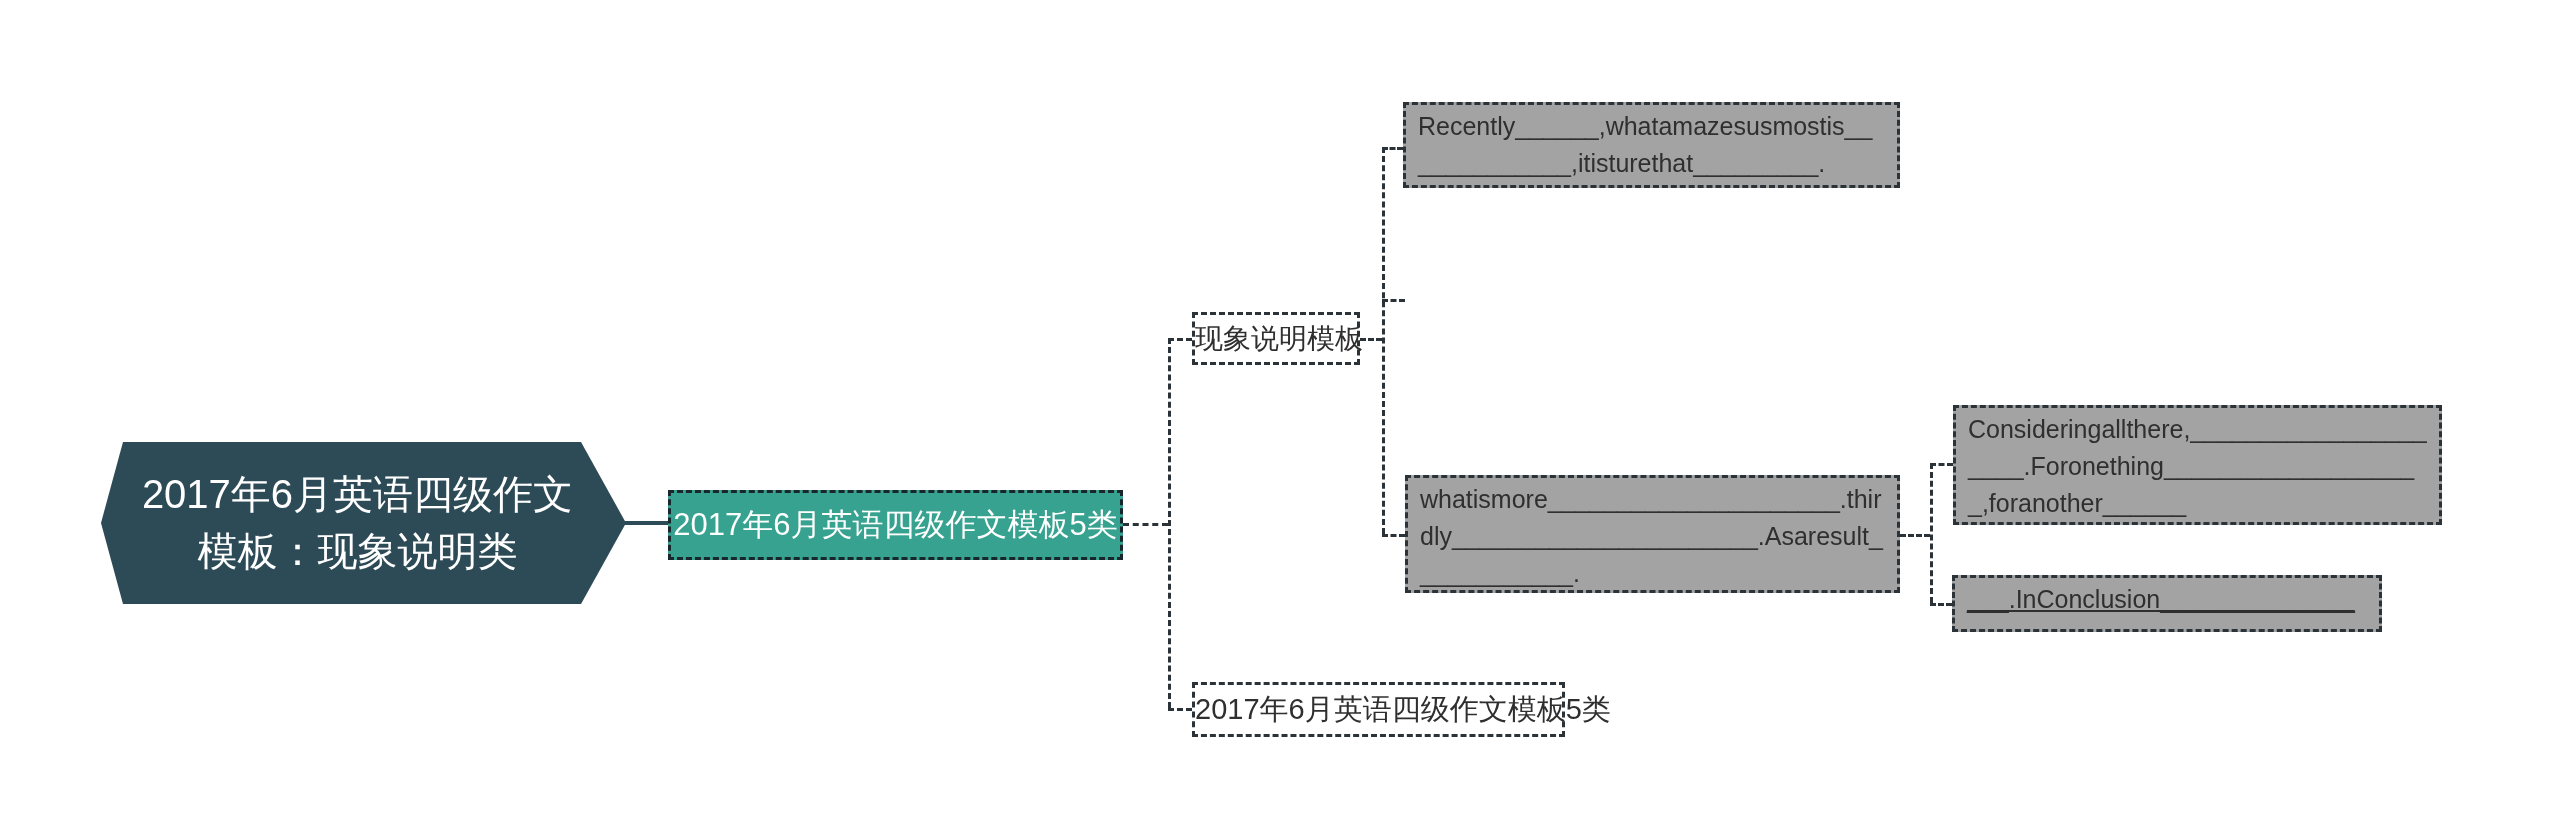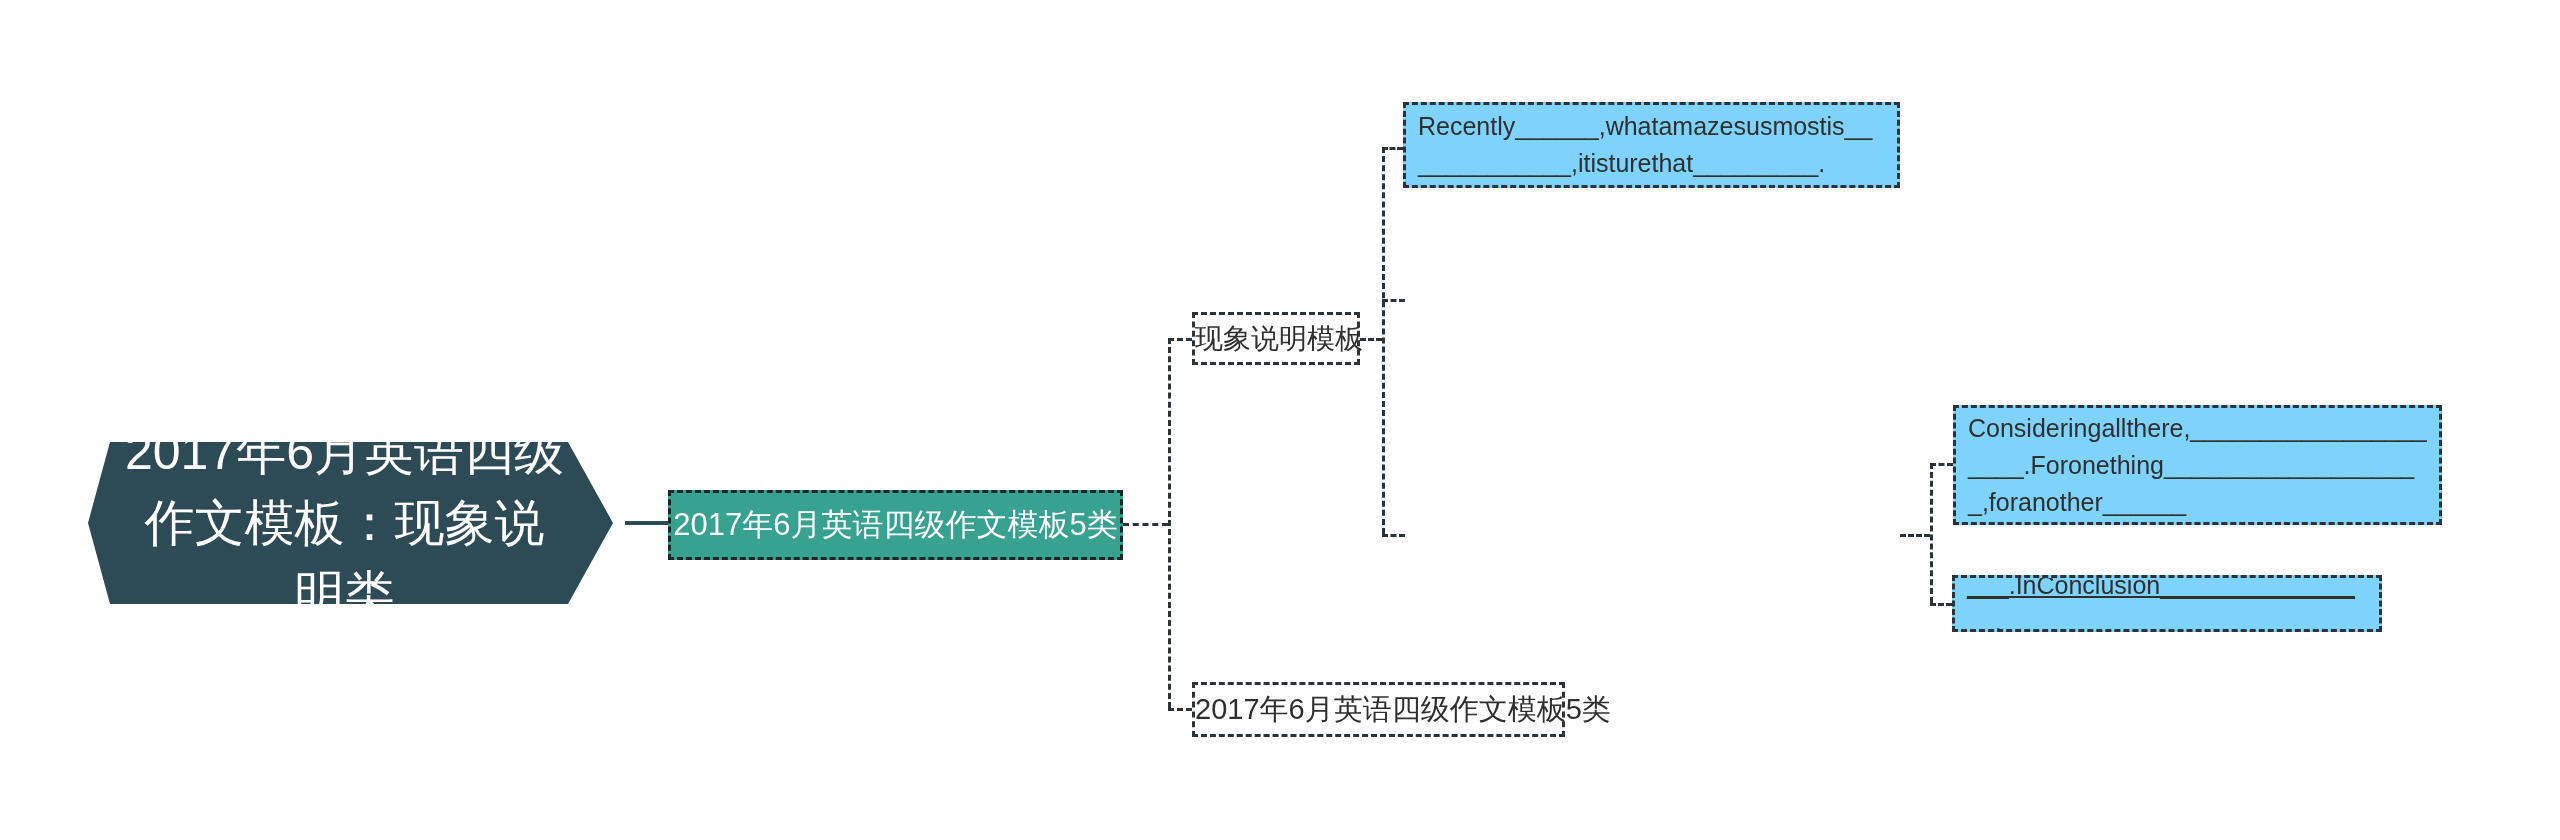--- a/index.html
+++ b/index.html
@@ -9,24 +9,24 @@
     --box-text:#2f2f2f;
     --white:#ffffff;
   }
   *{margin:0;padding:0;box-sizing:border-box;}
   html,body{width:2560px;height:840px;background:#ffffff;overflow:hidden;
     font-family:"Liberation Sans","DejaVu Sans",sans-serif;}
   .canvas{position:relative;width:2560px;height:840px;background:#ffffff;}
 
   
   .root-node{
-    position:absolute;left:88px;top:442px;width:525px;height:162px;
+    position:absolute;left:101px;top:442px;width:525px;height:162px;
     background:var(--root-fill);color:var(--white);
     display:flex;align-items:center;justify-content:center;text-align:center;
-    font-size:50px;line-height:1.42;
+    font-size:40px;line-height:1.42;
     clip-path:polygon(0 50%,22px 0,calc(100% - 45px) 0,100% 50%,calc(100% - 45px) 100%,22px 100%);
     padding:0 48px 0 36px;
   }
 
   
   .main-node{
     position:absolute;left:668px;top:490px;width:455px;height:70px;
     background:var(--teal-fill);border:3px dashed #17272c;color:var(--white);
     display:flex;align-items:center;justify-content:center;text-align:center;
     font-size:31px;white-space:nowrap;
@@ -37,23 +37,23 @@
     position:absolute;border:3px dashed var(--line);color:var(--box-text);
     display:flex;align-items:center;justify-content:flex-start;text-align:center;
     background:#ffffff;white-space:nowrap;
   }
   .phenomenon-box{left:1192px;top:312px;width:168px;height:53px;font-size:28px;}
   .bottom-box{left:1192px;top:682px;width:373px;height:55px;font-size:29px;}
 
   
   .sentence-box{
     position:absolute;border:3px dashed var(--line);color:var(--box-text);
-    background:#7dd3fc;font-size:25px;line-height:37px;
+    background:#a3a3a3;font-size:25px;line-height:37px;
     padding:3px 12px;word-break:break-all;overflow:hidden;
-    display:flex;align-items:center;
+    display:flex;
   }
   .recently-box{left:1403px;top:102px;width:497px;height:86px;}
   .reasons-box{left:1405px;top:240px;width:497px;height:118px;}
   .whatismore-box{left:1405px;top:475px;width:495px;height:118px;}
   .considering-box{left:1953px;top:405px;width:489px;height:120px;}
   .conclusion-box{left:1952px;top:575px;width:430px;height:57px;text-decoration:underline;}
 
   
   .h-line{position:absolute;height:0;border-top:3px dashed var(--line);}
   .v-line{position:absolute;width:0;border-left:3px dashed var(--line);}
@@ -106,20 +106,23 @@
   <div class="v-line trunk2"></div>
   <div class="h-line stub-trunk2-recently"></div>
   <div class="h-line stub-trunk2-reasons"></div>
   <div class="h-line stub-trunk2-whatismore"></div>
 
   <div class="sentence-box recently-box">
     <span>Recently______,whatamazesusmostis_____________,itisturethat_________.</span>
   </div>
 
 
+  <div class="sentence-box whatismore-box">
+    <span>whatismore_____________________.thirdly______________________.Asaresult____________.</span>
+  </div>
 
   <div class="h-line stub-whatismore-trunk3"></div>
   <div class="v-line trunk3"></div>
   <div class="h-line stub-trunk3-considering"></div>
   <div class="h-line stub-trunk3-conclusion"></div>
 
   <div class="sentence-box considering-box">
     <span>Consideringallthere,_____________________.Foronething___________________,foranother______</span>
   </div>
 

